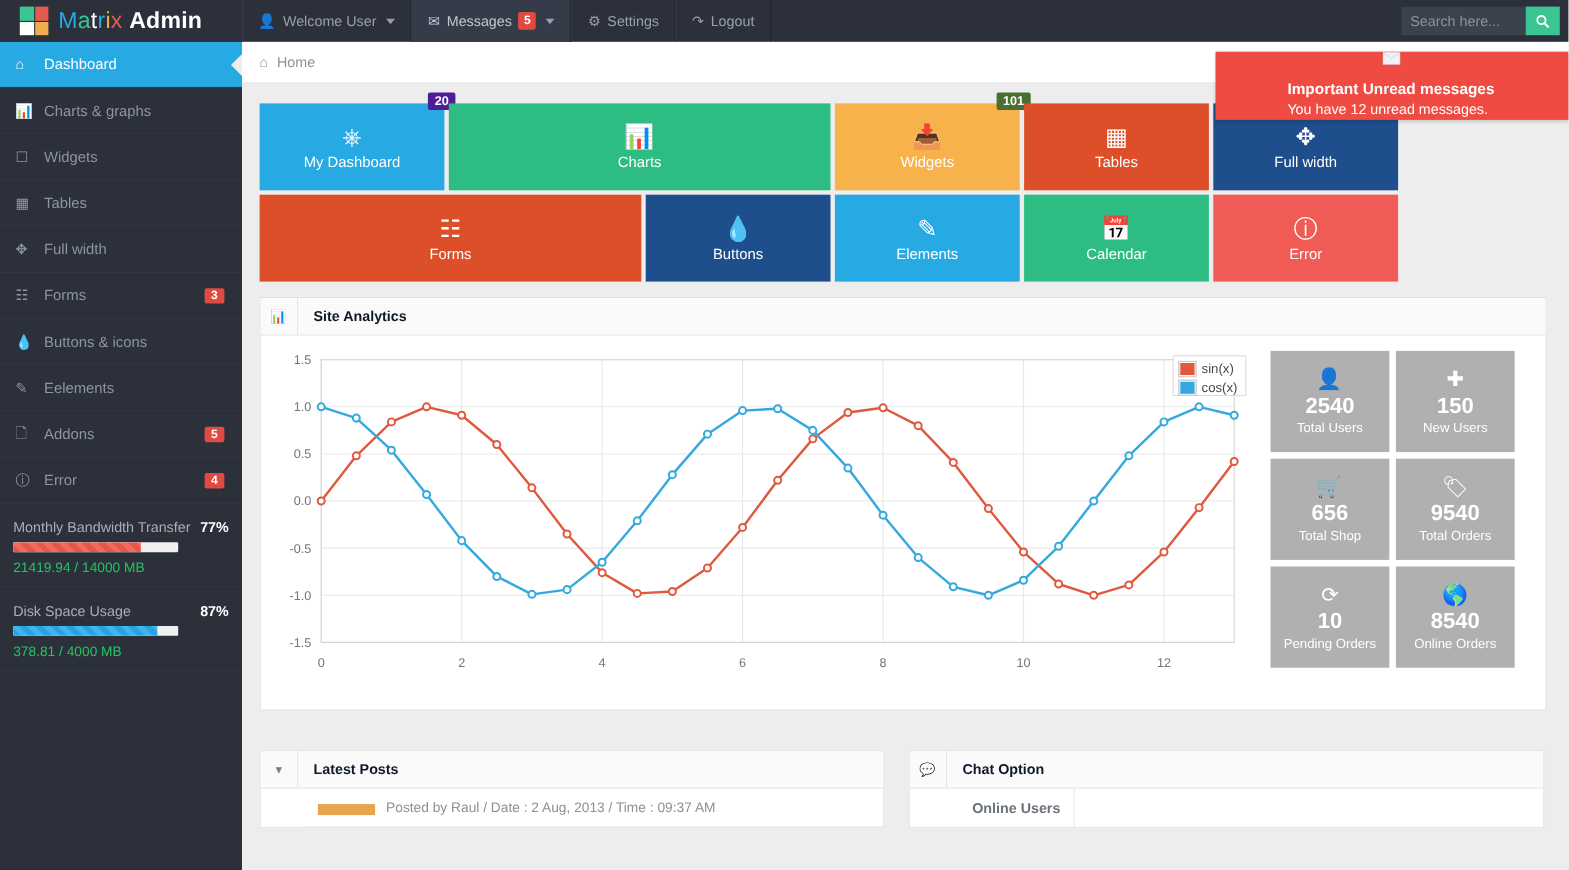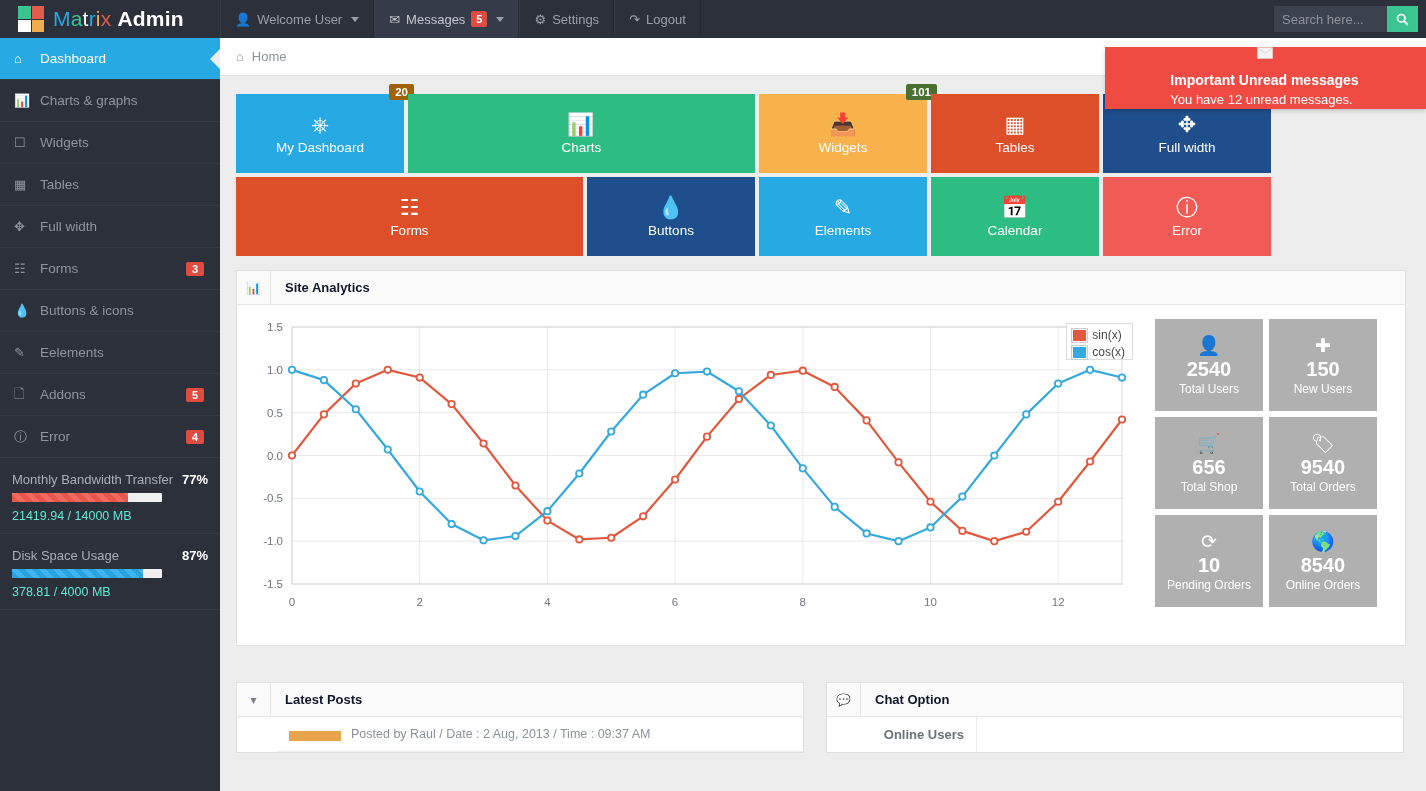--- a/index.html
+++ b/index.html
@@ -102,21 +102,21 @@
     height: 9px; background: #f0f0f0; border-radius: 1px;
     margin: 6px 0 7px 0; width: 150px; overflow: hidden;
   }
   .meter-fill { height: 100%; }
   .meter-fill.red {
     background: repeating-linear-gradient(45deg,#e8564a,#e8564a 5px,#ef6a5f 5px,#ef6a5f 10px);
   }
   .meter-fill.blue {
     background: repeating-linear-gradient(45deg,#29a3e0,#29a3e0 5px,#3fb4ee 5px,#3fb4ee 10px);
   }
-  .meter-sub { color: #5eead4; font-size: 12.5px; }
+  .meter-sub { color: #22c55e; font-size: 12.5px; }
 
   
   #main { position: absolute; top: 38px; left: 220px; width: 1206px; height: 753px; background: #ededed; }
   #breadcrumb {
     height: 38px; background: #fff; display: flex; align-items: center;
     padding-left: 16px; gap: 8px; color: #8b9199; font-size: 13px;
     border-bottom: 1px solid #e2e2e2;
   }
   #content { padding: 18px 20px 0 16px; }
 
@@ -319,21 +319,21 @@
     <span>⌂</span>
     <span>Home</span>
   </div>
 
   <div id="content">
 
     <div class="tile-row">
       <div class="tile" style="background:#27a9e3;width:168px">
         <span class="t-ico">⎈</span>
         <span class="t-label">My Dashboard</span>
-        <span class="tile-badge" style="background:#a16207">20</span>
+        <span class="tile-badge" style="background:#4c1d95">20</span>
       </div>
       <div class="tile" style="background:#2dbd82;width:347px">
         <span class="t-ico">📊</span>
         <span class="t-label">Charts</span>
       </div>
       <div class="tile" style="background:#f7b24b;width:168px">
         <span class="t-ico">📥</span>
         <span class="t-label">Widgets</span>
         <span class="tile-badge" style="background:#4a7031">101</span>
       </div>

